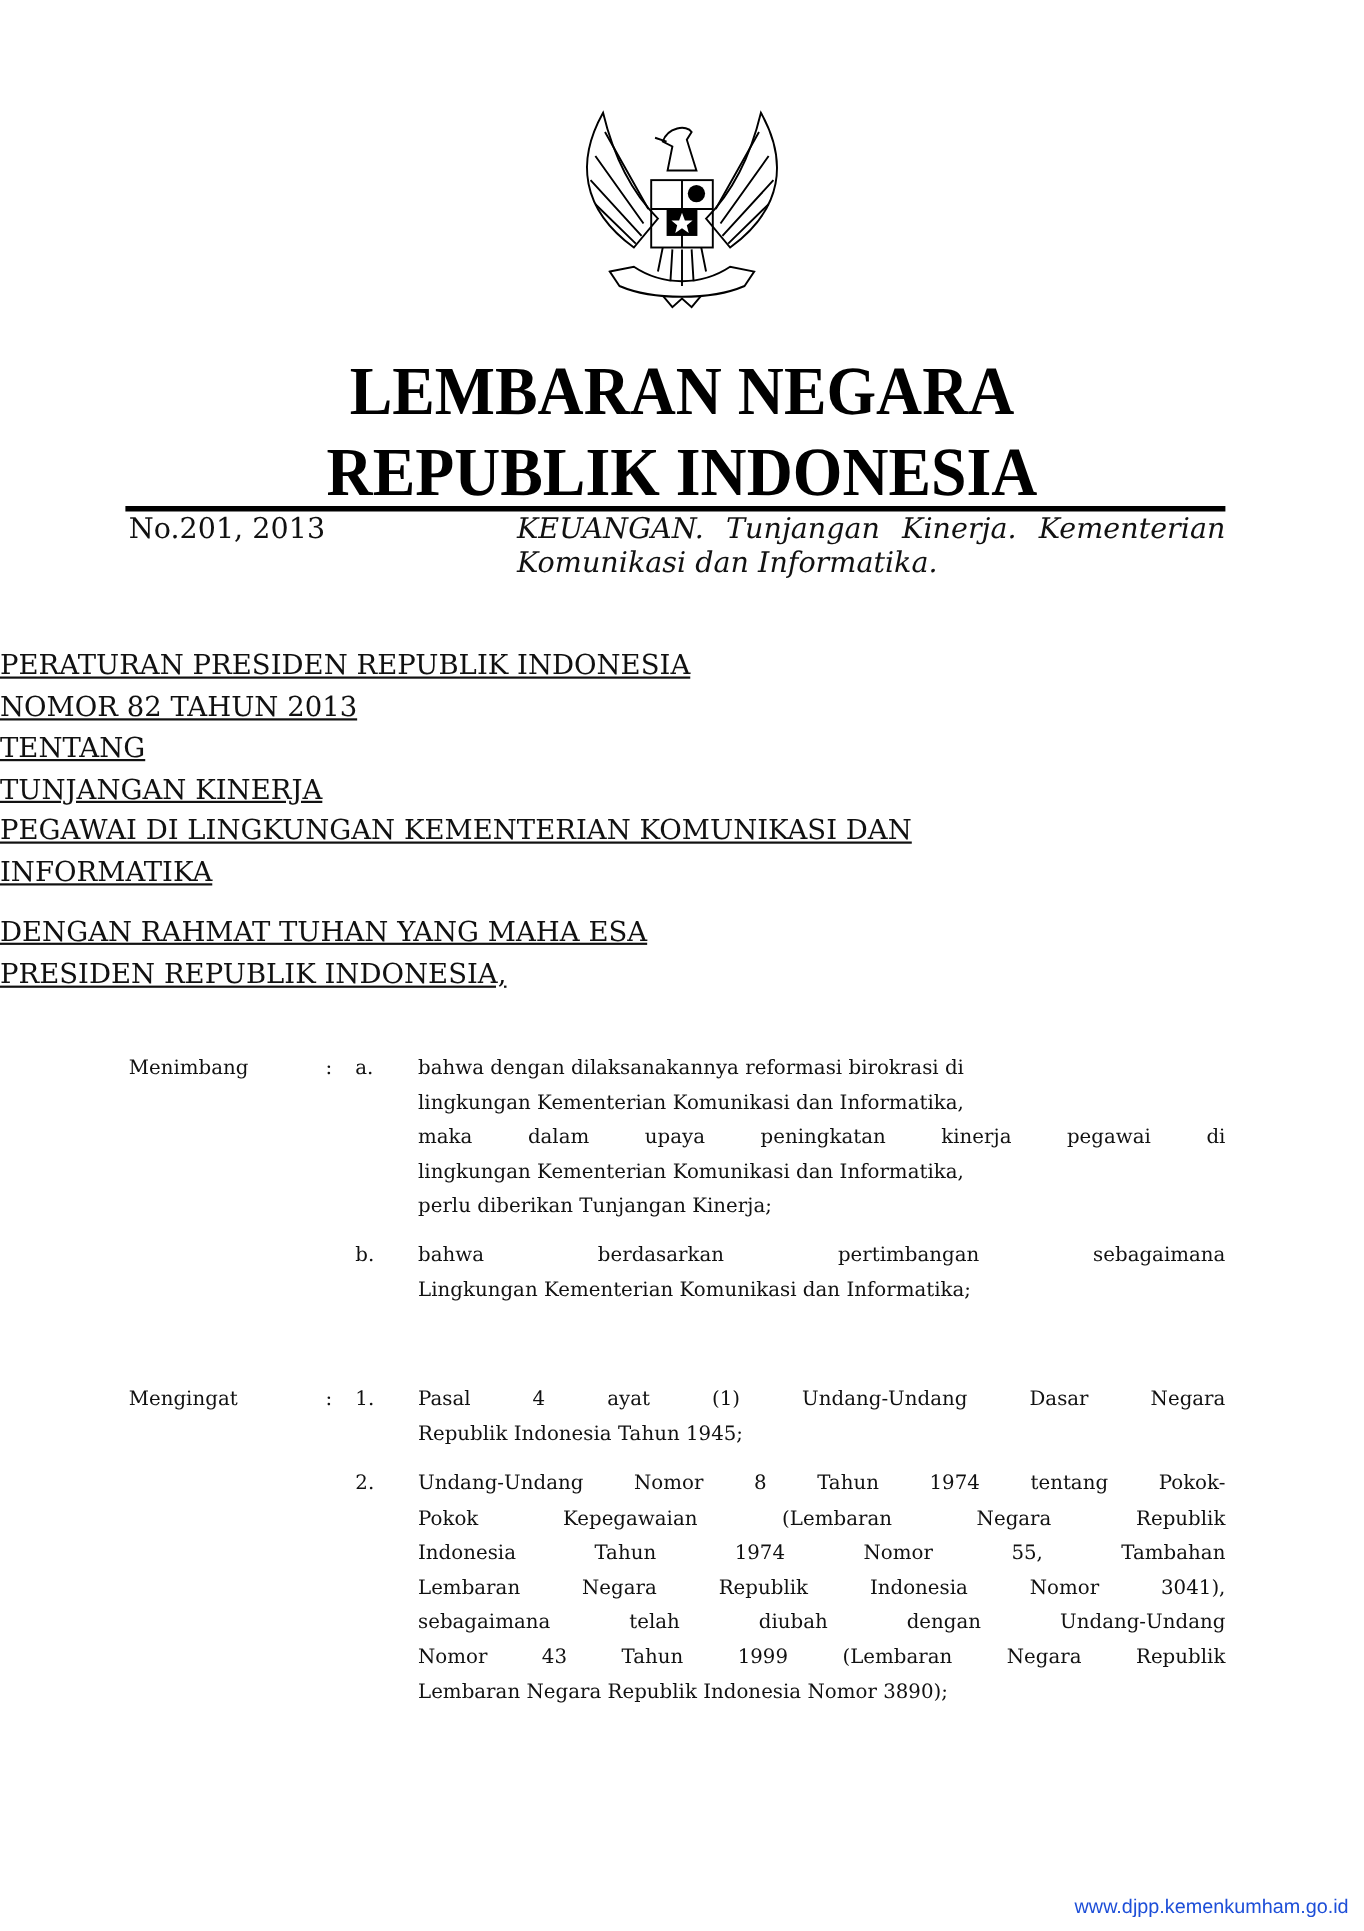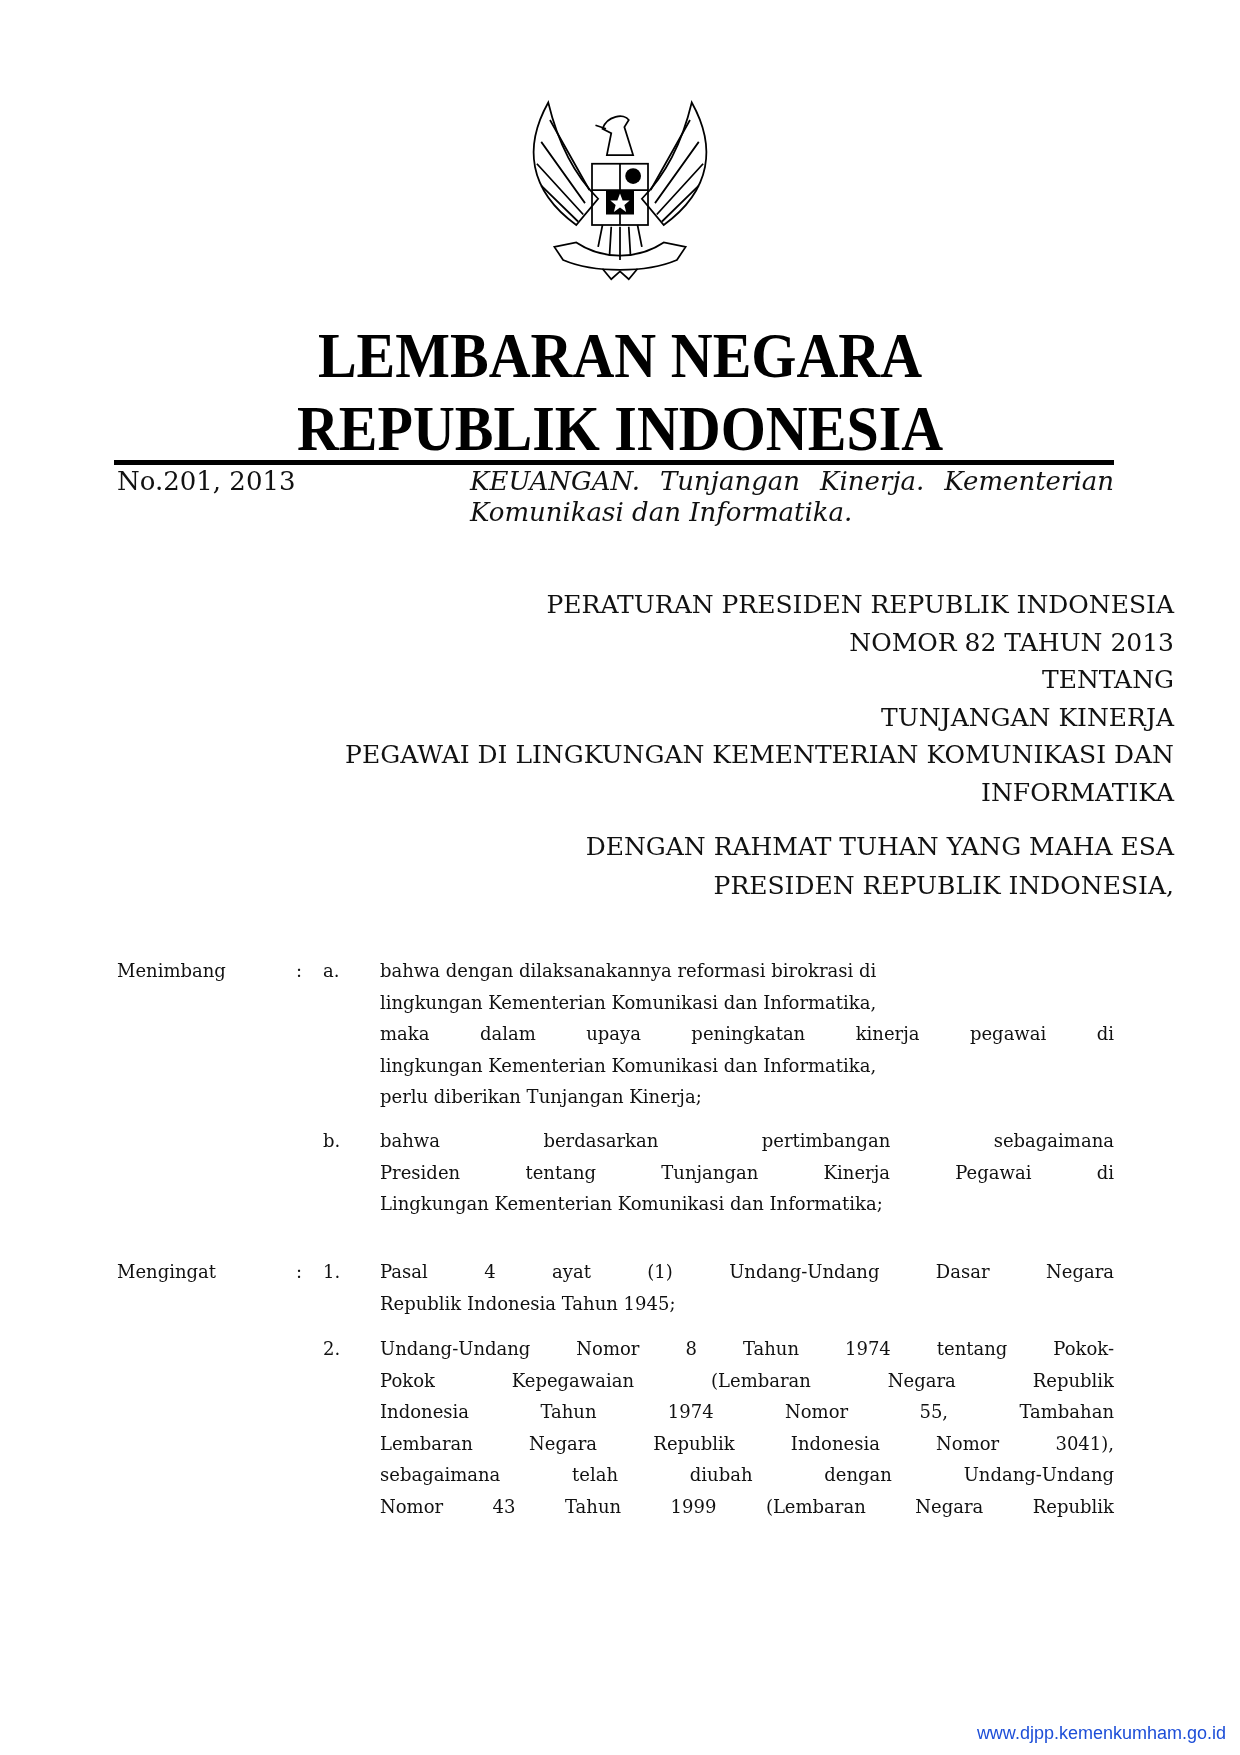--- a/index.html
+++ b/index.html
@@ -10,21 +10,21 @@
   .masthead { left: 0; width: 1240px; text-align: center;
               font-family: "Liberation Serif", "DejaVu Serif", serif; font-weight: bold;
               font-size: 58px; letter-spacing: 0px; color: #000; transform: scaleY(1.08); }
   #mast1 { top: 322px; }
   #mast2 { top: 395px; }
   #rule-thick { left: 114px; top: 460px; width: 1000px; height: 5px; background: #000; }
   .reg { font-size: 26px; line-height: 31px; }
   #reg-no { left: 117px; top: 466px; }
   #reg-subject { left: 470px; top: 466px; width: 644px; text-align: justify; text-align-last: left; font-style: italic; }
   #reg-subject .l1 { display: block; text-align: justify; text-align-last: justify; }
-  .title-line { left: 0; width: 1174px; text-align: right; font-size: 25px; line-height: 38px; }
+  .title-line { left: 0; width: 1174px; text-align: left; font-size: 25px; line-height: 38px; text-decoration: underline; }
   .body-text { font-size: 18px; line-height: 31.6px; }
   .label-col { left: 117px; }
   .colon { left: 296px; }
   .marker { left: 323px; width: 40px; }
   .para { left: 380px; width: 734px; text-align: justify; }
   .para .jl { display: block; text-align: justify; text-align-last: justify; }
   .para .ll { display: block; text-align: left; }
   #footer-url { right: 14px; top: 1723px; font-family: "Liberation Sans", "DejaVu Sans", sans-serif;
                 font-size: 18px; color: #1d4ed8; }
 </style>
@@ -86,36 +86,36 @@
   <span class="ll">bahwa dengan dilaksanakannya reformasi birokrasi di</span>
   <span class="ll">lingkungan Kementerian Komunikasi dan Informatika,</span>
   <span class="jl">maka dalam upaya peningkatan kinerja pegawai di</span>
   <span class="ll">lingkungan Kementerian Komunikasi dan Informatika,</span>
   <span class="ll">perlu diberikan Tunjangan Kinerja;</span>
 </div>
 
 <div class="abs body-text marker" style="top:1125px">b.</div>
 <div class="abs body-text para" style="top:1125px">
   <span class="jl">bahwa berdasarkan pertimbangan sebagaimana</span>
-  <span class="jl">Presiden tentang Tunjangan Kinerja Pegawai di</span>
   <span class="ll">Lingkungan Kementerian Komunikasi dan Informatika;</span>
 </div>
 
 <div class="abs body-text label-col" style="top:1256px">Mengingat</div>
 <div class="abs body-text colon" style="top:1256px">:</div>
 
 <div class="abs body-text marker" style="top:1256px">1.</div>
 <div class="abs body-text para" style="top:1256px">
   <span class="jl">Pasal 4 ayat (1) Undang-Undang Dasar Negara</span>
   <span class="ll">Republik Indonesia Tahun 1945;</span>
 </div>
 
 <div class="abs body-text marker" style="top:1333px">2.</div>
 <div class="abs body-text para" style="top:1333px">
   <span class="jl">Undang-Undang Nomor 8 Tahun 1974 tentang Pokok-</span>
   <span class="jl">Pokok Kepegawaian (Lembaran Negara Republik</span>
   <span class="jl">Indonesia Tahun 1974 Nomor 55, Tambahan</span>
   <span class="jl">Lembaran Negara Republik Indonesia Nomor 3041),</span>
   <span class="jl">sebagaimana telah diubah dengan Undang-Undang</span>
   <span class="jl">Nomor 43 Tahun 1999 (Lembaran Negara Republik</span>
+  <span class="ll">Lembaran Negara Republik Indonesia Nomor 3890);</span>
 </div>
 
 <div id="footer-url" class="abs">www.djpp.kemenkumham.go.id</div>
 
 </body></html>

